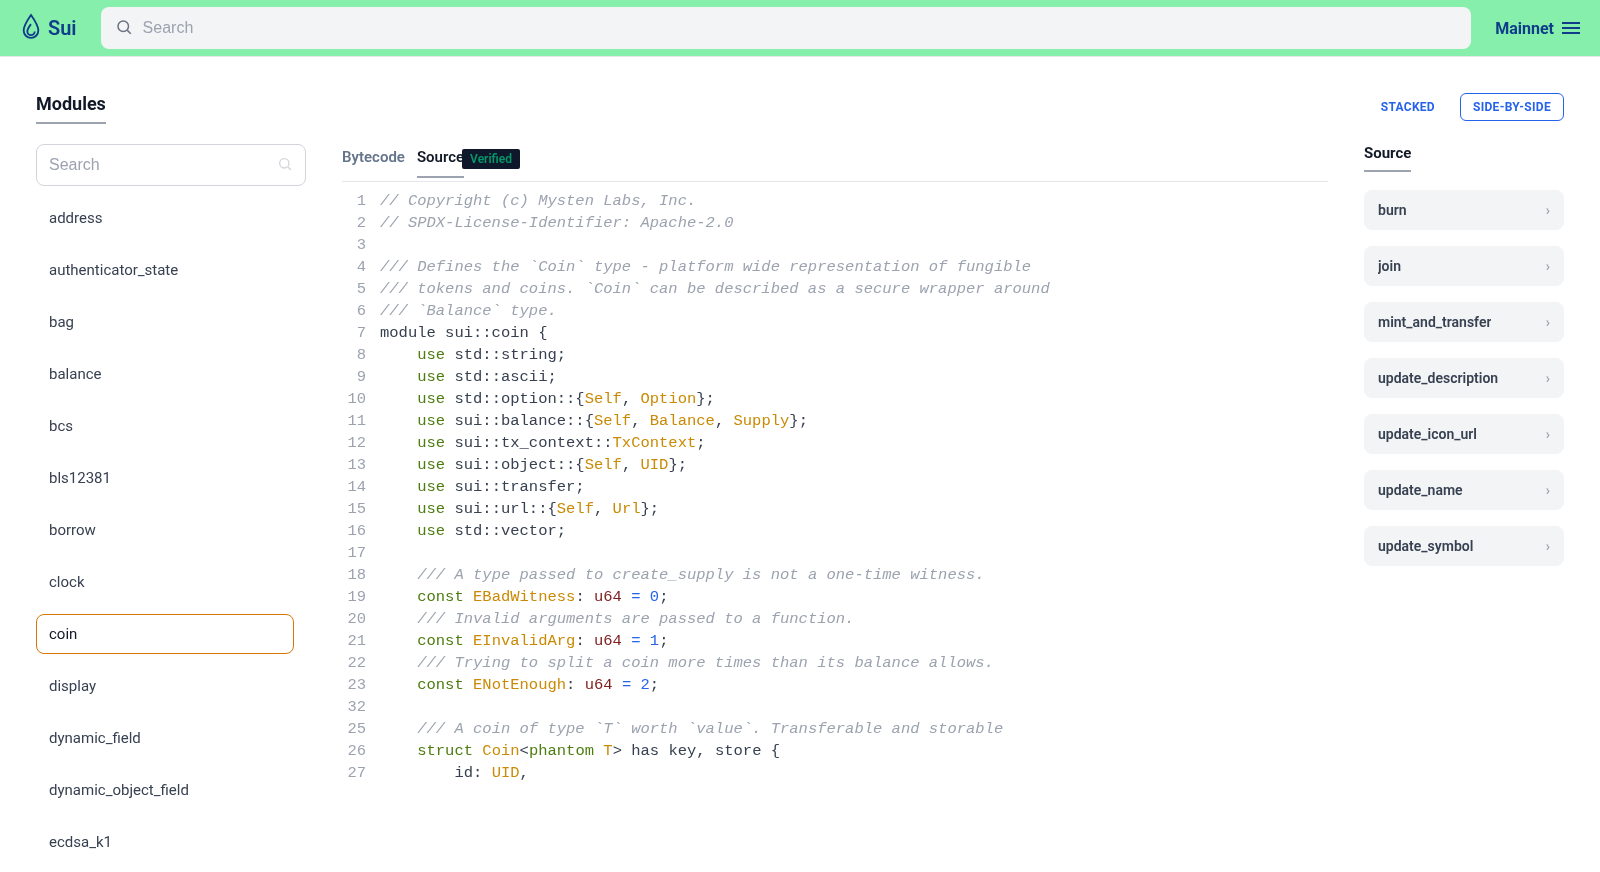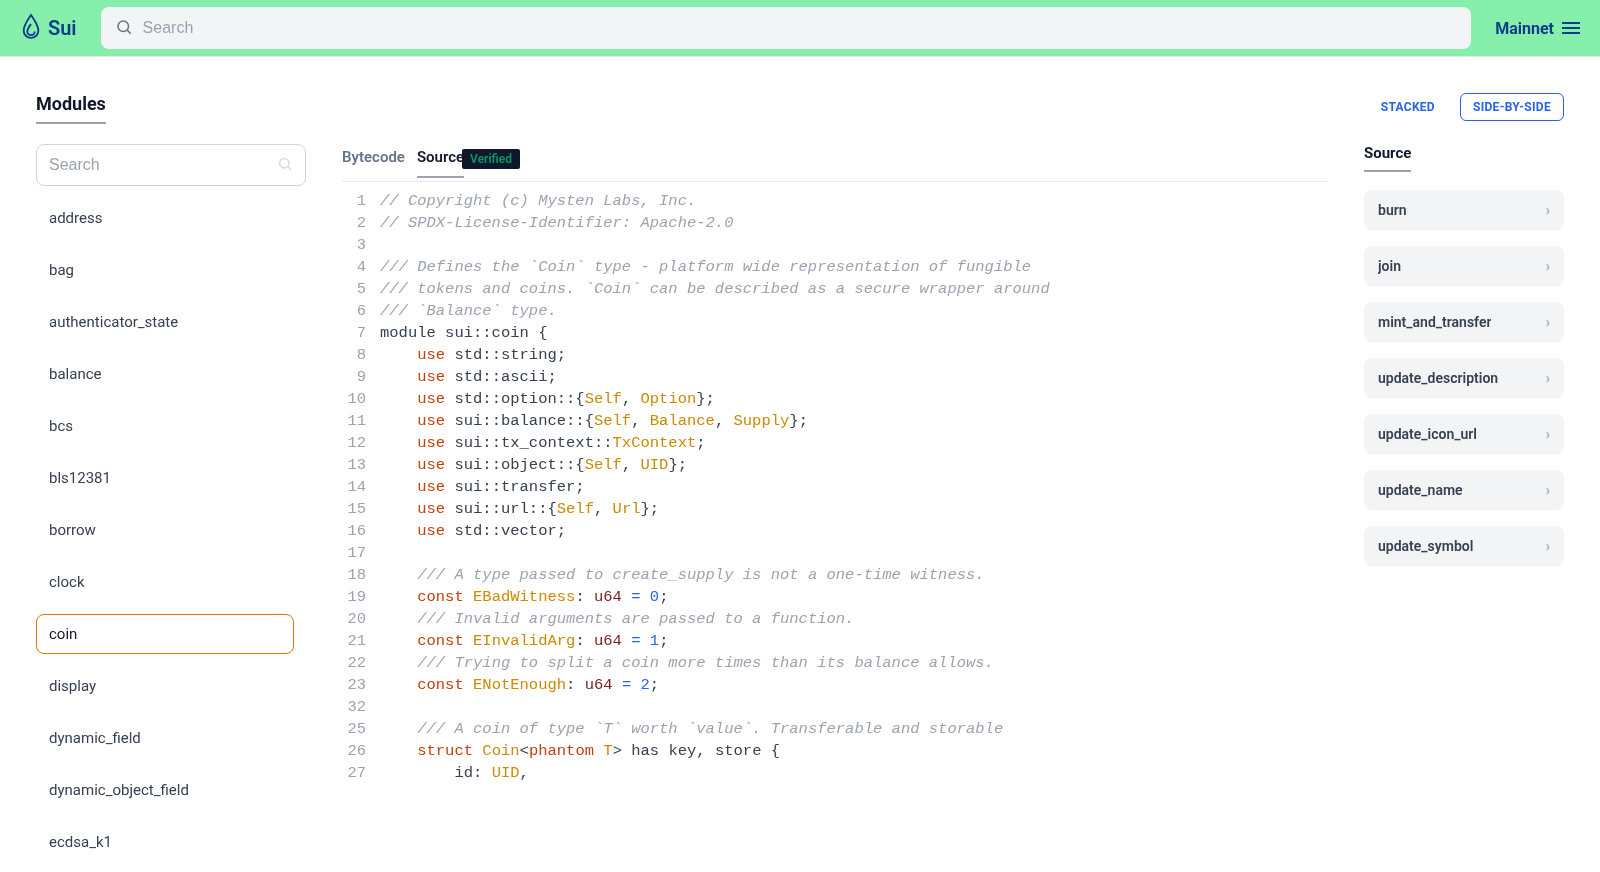--- a/index.html
+++ b/index.html
@@ -201,21 +201,21 @@
   .gutter {
     width: 38px;
     text-align: right;
     color: #9ca3af;
     padding-right: 14px;
     flex-shrink: 0;
     user-select: none;
   }
   .code-content { flex: 1; }
   .tok-comment { color: #9ca3af; font-style: italic; }
-  .tok-kw { color: #c2410c; }
+  .tok-kw { color: #4d7c0f; }
   .tok-type { color: #ca8a04; }
   .tok-op { color: #2563eb; }
   .tok-num { color: #2563eb; }
   .tok-ident { color: #7f1d1d; }
   .tok-plain { color: #374151; }
 
   
   .execute-title {
     font-size: 15px;
     font-weight: 700;
@@ -292,22 +292,22 @@
         <span class="search-small">
           <svg width="16" height="16" viewBox="0 0 24 24" fill="none" stroke="currentColor" stroke-width="2">
             <circle cx="11" cy="11" r="7"></circle>
               <line x1="21" y1="21" x2="16.5" y2="16.5"></line>
           </svg>
         </span>
       </div>
       <div class="module-list-wrap">
         <div class="module-list" id="module-list">
             <div class="module-item">address</div>
+            <div class="module-item">authenticator_state</div>
             <div class="module-item">bag</div>
-            <div class="module-item">authenticator_state</div>
             <div class="module-item">balance</div>
             <div class="module-item">bcs</div>
             <div class="module-item">bls12381</div>
             <div class="module-item">borrow</div>
             <div class="module-item">clock</div>
             <div class="module-item selected">coin</div>
             <div class="module-item">display</div>
             <div class="module-item">dynamic_field</div>
             <div class="module-item">dynamic_object_field</div>
             <div class="module-item">ecdsa_k1</div>

